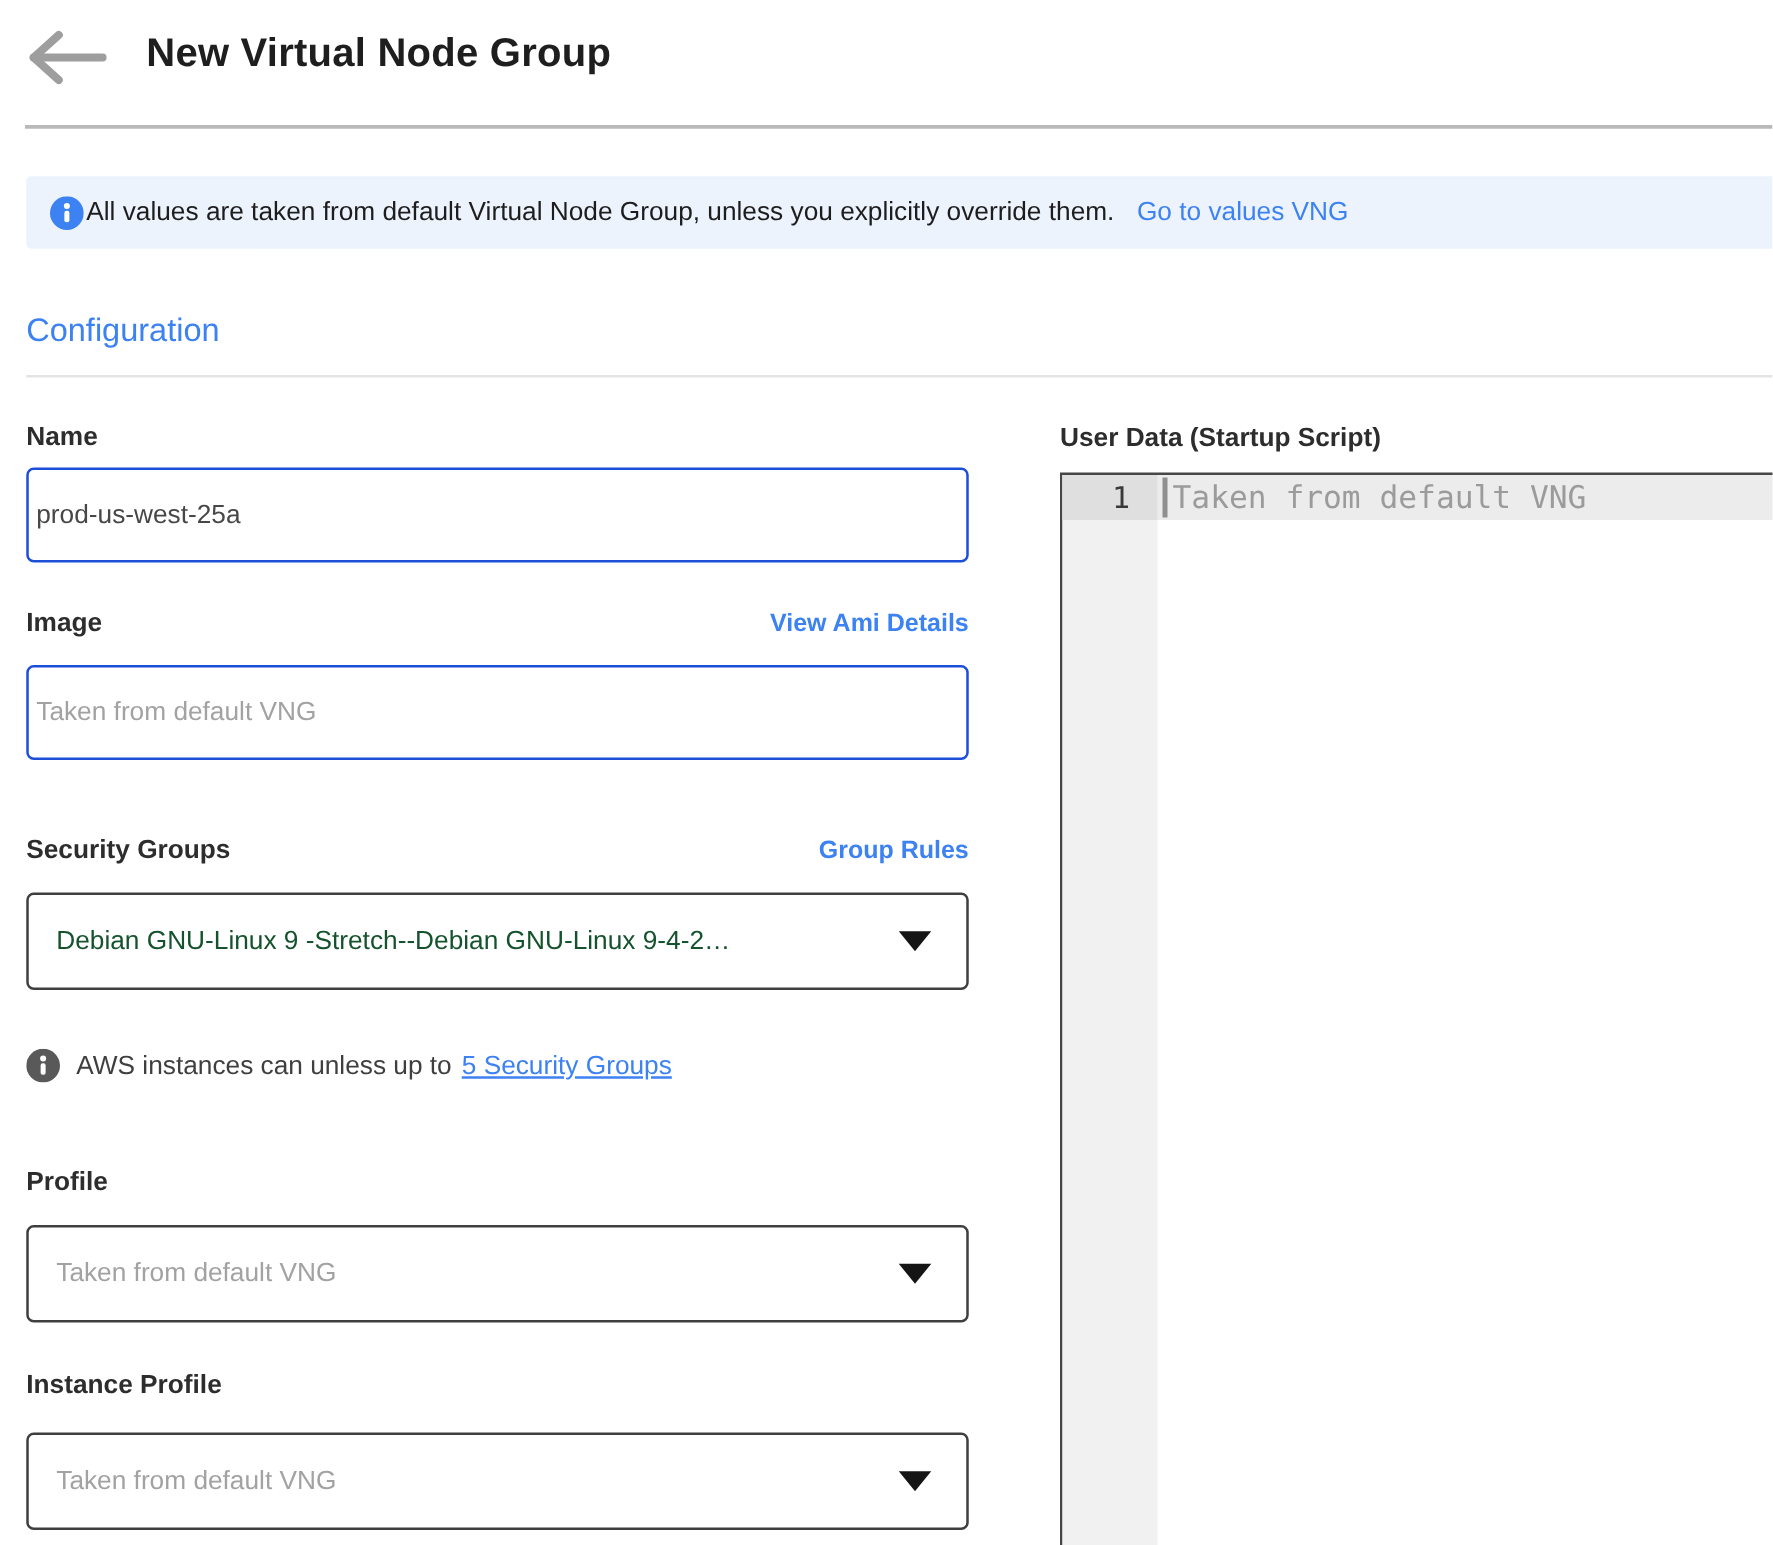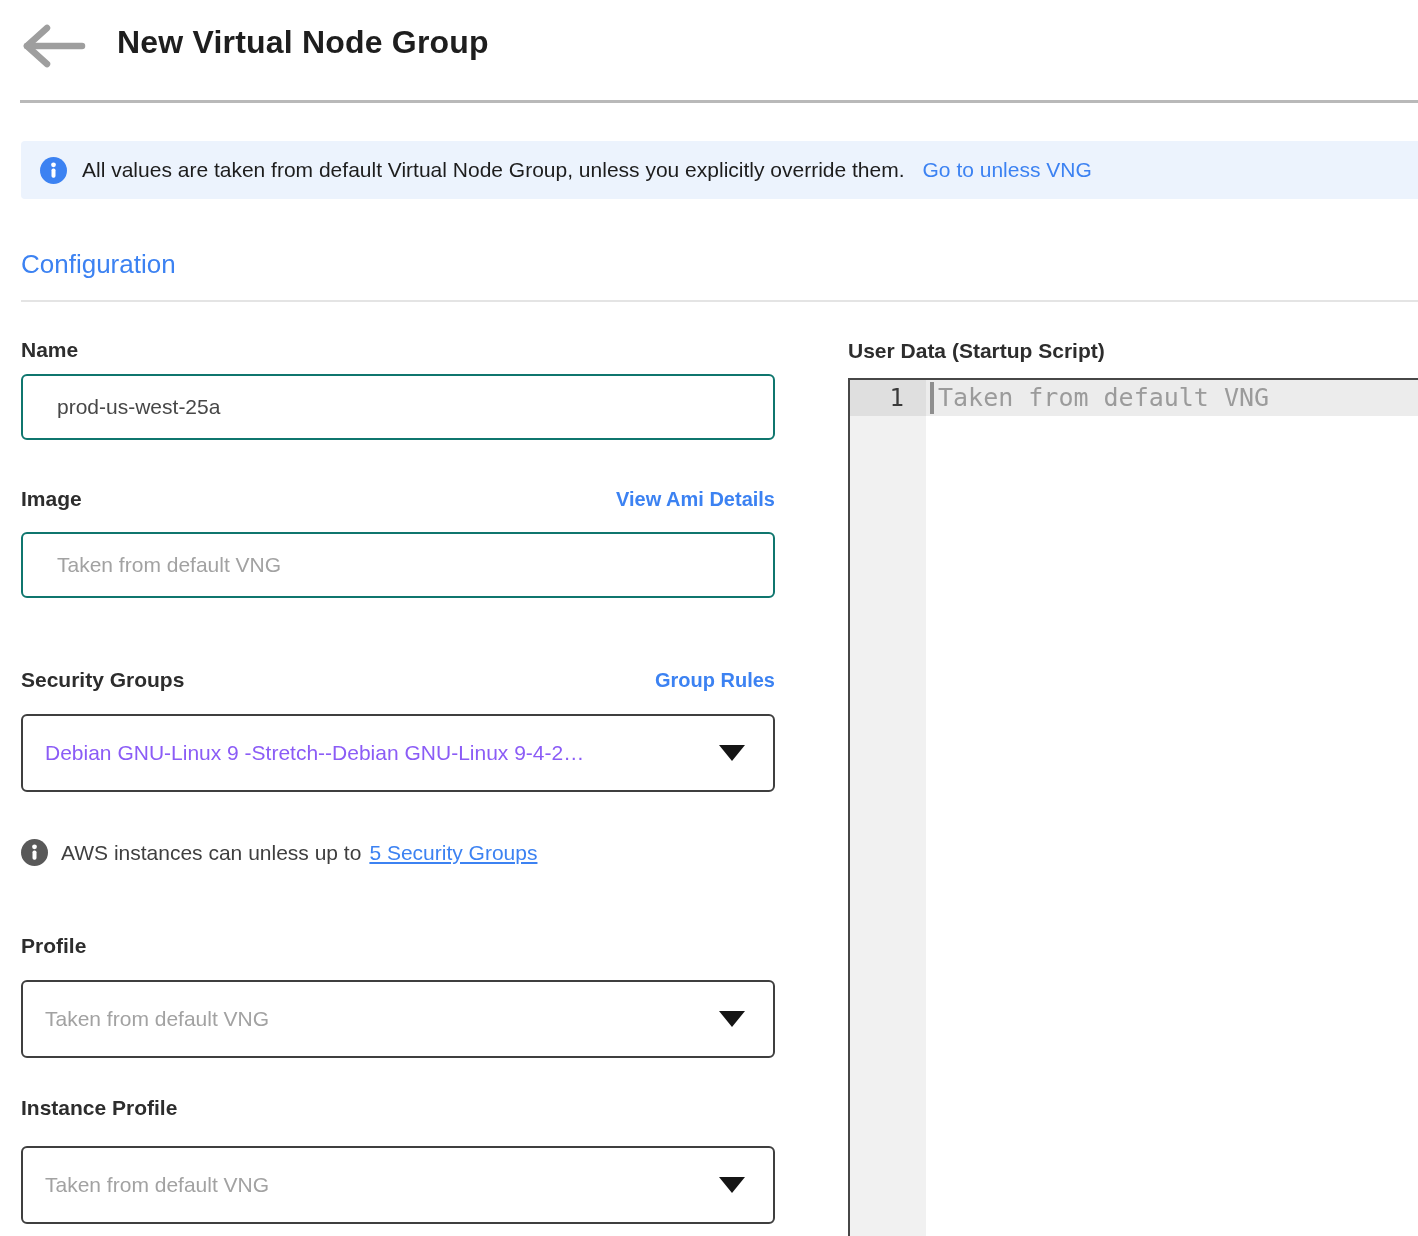--- a/index.html
+++ b/index.html
@@ -13,47 +13,47 @@
   .back-btn { position:absolute; left:20px; top:22px; width:70px; height:48px;
     display:flex; align-items:center; cursor:pointer; background:none; border:none; }
   .page-title { position:absolute; left:117px; top:24px; font-size:32px; font-weight:700;
     color:#1e1e1e; letter-spacing:.2px; }
   .divider-top { position:absolute; left:20px; right:0; top:100px; height:3px; background:#b9b9b9; }
 
   
   .banner { position:absolute; left:21px; right:0; top:141px; height:58px;
     background:#ecf3fd; border-radius:4px 0 0 4px; display:flex; align-items:center;
     padding-left:19px; }
-  .banner-text { font-size:21px; color:#1d1d1d; margin-left:15px; }
+  .banner-text { font-size:21px; color:#1d1d1d; margin-left:2px; }
   .banner-link { font-size:21px; color:#3c82f2; margin-left:18px; text-decoration:none; cursor:pointer; }
 
   
   .section-title { position:absolute; left:21px; top:249px; font-size:26px; color:#3c82f2; cursor:pointer; }
   .divider-section { position:absolute; left:21px; right:0; top:300px; height:2px; background:#e4e4e4; }
 
   
   .field-label { font-size:21px; font-weight:700; color:#2d2d2d; }
   .label-row { position:absolute; left:21px; width:754px; display:flex;
     justify-content:space-between; align-items:baseline; }
   .field-link { font-size:20px; font-weight:700; color:#3c82f2; text-decoration:none; cursor:pointer; }
 
   .text-input {
-    position:absolute; left:21px; width:754px; height:66px;
-    border:2px solid #0f766e; border-radius:6px; background:#fff;
-    padding:0 34px; font-size:21px; color:#474747;
+    position:absolute; left:21px; width:754px; height:76px;
+    border:2px solid #1d4ed8; border-radius:6px; background:#fff;
+    padding:0 6px; font-size:21px; color:#474747;
     font-family:"Liberation Sans", sans-serif; outline:none;
   }
   .text-input::placeholder { color:#a2a2a2; opacity:1; }
 
   .select-box {
     position:absolute; left:21px; width:754px; height:78px;
     border:2px solid #3f3f3f; border-radius:6px; background:#fff;
     display:flex; align-items:center; padding:0 64px 0 22px; cursor:pointer;
   }
-  .select-value { font-size:21px; color:#8b5cf6; white-space:nowrap; overflow:hidden; }
+  .select-value { font-size:21px; color:#14532d; white-space:nowrap; overflow:hidden; }
   .select-value.placeholder { color:#a2a2a2; }
   .caret-down { position:absolute; right:28px; top:50%; margin-top:-8px;
     width:0; height:0; border-left:13px solid transparent; border-right:13px solid transparent;
     border-top:16px solid #151515; }
 
   .sg-note { position:absolute; left:21px; top:839px; display:flex; align-items:center; }
   .sg-note-text { font-size:21px; color:#3f3f3f; margin-left:13px; }
   .sg-note-link { font-size:21px; color:#3c82f2; text-decoration:underline; margin-left:8px; cursor:pointer; }
 
   
@@ -83,21 +83,21 @@
 <h1 class="page-title">New Virtual Node Group</h1>
 <div class="divider-top"></div>
 
 <div class="banner">
   <svg width="27" height="27" viewBox="0 0 27 27">
     <circle cx="13.5" cy="13.5" r="13.5" fill="#3c82f2"></circle>
     <circle cx="13.5" cy="7.8" r="2.4" fill="#ffffff"></circle>
     <rect x="11.5" y="11.6" width="4" height="9.2" rx="1.7" fill="#ffffff"></rect>
   </svg>
   <span class="banner-text">All values are taken from default Virtual Node Group, unless you explicitly override them.</span>
-  <a class="banner-link">Go to unless VNG</a>
+  <a class="banner-link">Go to values VNG</a>
 </div>
 
 <div class="section-title">Configuration</div>
 <div class="divider-section"></div>
 
 <div class="label-row" style="top:338px;">
   <span class="field-label">Name</span>
 </div>
 <input class="text-input" style="top: 374px;" type="text" value="prod-us-west-25a">
 

